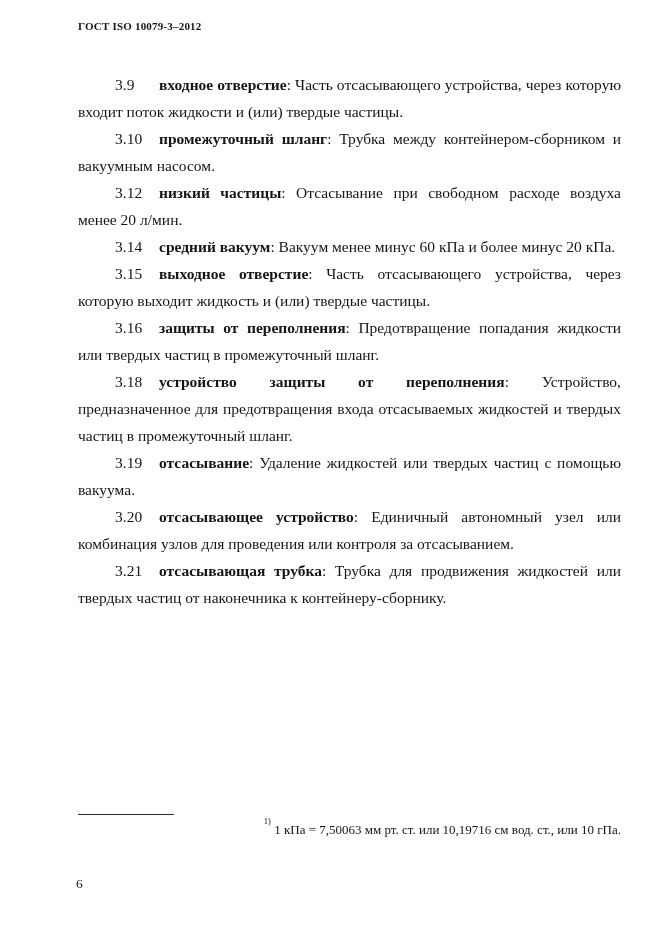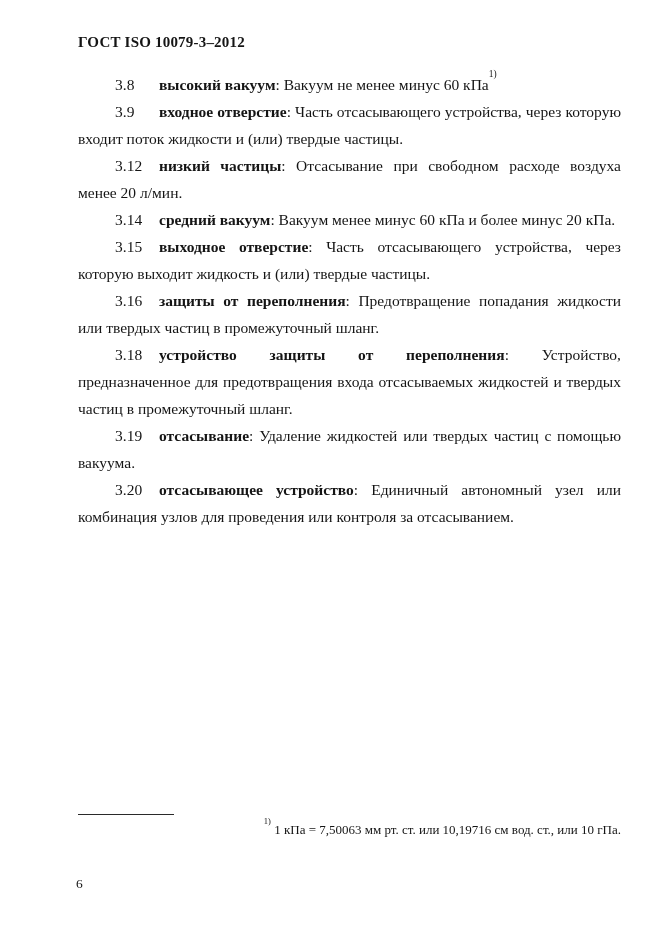--- a/index.html
+++ b/index.html
@@ -12,22 +12,22 @@
     width: 661px;
     height: 936px;
     background: #ffffff;
     font-family: "Liberation Serif", serif;
     color: #151515;
     overflow: hidden;
   }
   .doc-header {
     position: absolute;
     left: 78px;
-    top: 34px;
-    font-size: 15px;
+    top: 20px;
+    font-size: 11px;
     font-weight: bold;
     letter-spacing: 0.2px;
     white-space: nowrap;
   }
   .content {
     position: absolute;
     left: 78px;
     top: 71px;
     width: 543px;
   }
@@ -83,42 +83,43 @@
   }
 </style>
 </head>
 <body>
 
 <div class="page">
 
   <div class="doc-header">ГОСТ ISO 10079-3–2012</div>
 
   <div class="content">
-  <p class="def"><span class="num">3.8</span><span class="term">высокий вакуум</span><span>: Вакуум не менее минус 60 кПа</span><sup class="sup-ref">1)</sup></p>
 
   <p class="def"><span class="num">3.9</span><span class="term">входное отверстие</span><span>: Часть отсасывающего устройства, через которую входит поток жидкости и (или) твердые частицы.</span></p>
 
+  <p class="def"><span class="num">3.10</span><span class="term">промежуточный шланг</span><span>: Трубка между контейнером-сборником и вакуумным насосом.</span></p>
 
 
   <p class="def"><span class="num">3.12</span><span class="term">низкий частицы</span><span>: Отсасывание при свободном расходе воздуха менее 20 л/мин.</span></p>
 
 
   <p class="def"><span class="num">3.14</span><span class="term">средний вакуум</span><span>: Вакуум менее минус 60 кПа и более минус 20 кПа.</span></p>
 
   <p class="def"><span class="num">3.15</span><span class="term">выходное отверстие</span><span>: Часть отсасывающего устройства, через которую выходит жидкость и (или) твердые частицы.</span></p>
 
   <p class="def"><span class="num">3.16</span><span class="term">защиты от переполнения</span><span>: Предотвращение попадания жидкости или твердых частиц в промежуточный шланг.</span></p>
 
 
   <p class="def"><span class="num">3.18</span><span class="term">устройство защиты от переполнения</span><span>: Устройство, предназначенное для предотвращения входа отсасываемых жидкостей и твердых частиц в промежуточный шланг.</span></p>
 
   <p class="def"><span class="num">3.19</span><span class="term">отсасывание</span><span>: Удаление жидкостей или твердых частиц с помощью вакуума.</span></p>
 
   <p class="def"><span class="num">3.20</span><span class="term">отсасывающее устройство</span><span>: Единичный автономный узел или комбинация узлов для проведения или контроля за отсасыванием.</span></p>
 
+  <p class="def"><span class="num">3.21</span><span class="term">отсасывающая трубка</span><span>: Трубка для продвижения жидкостей или твердых частиц от наконечника к контейнеру-сборнику.</span></p>
 </div>
 
   <div class="footnote-rule"></div>
 
   <p class="footnote"><sup class="sup-ref">1)</sup> <span>1 кПа = 7,50063 мм рт. ст. или 10,19716 см вод. ст., или 10 гПа.</span></p>
 
   <div class="page-number">6</div>
 
 </div>
 

